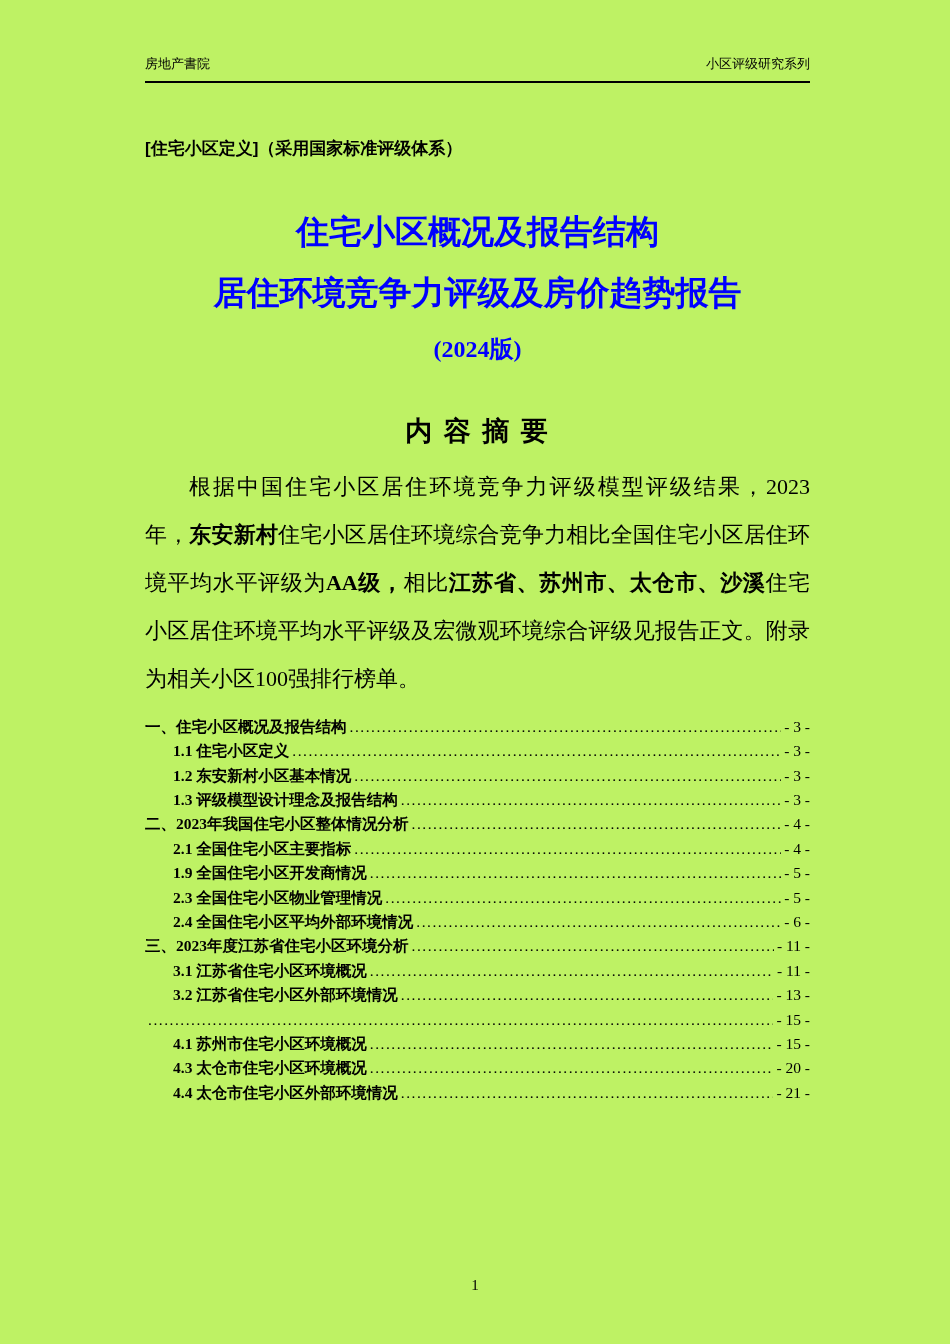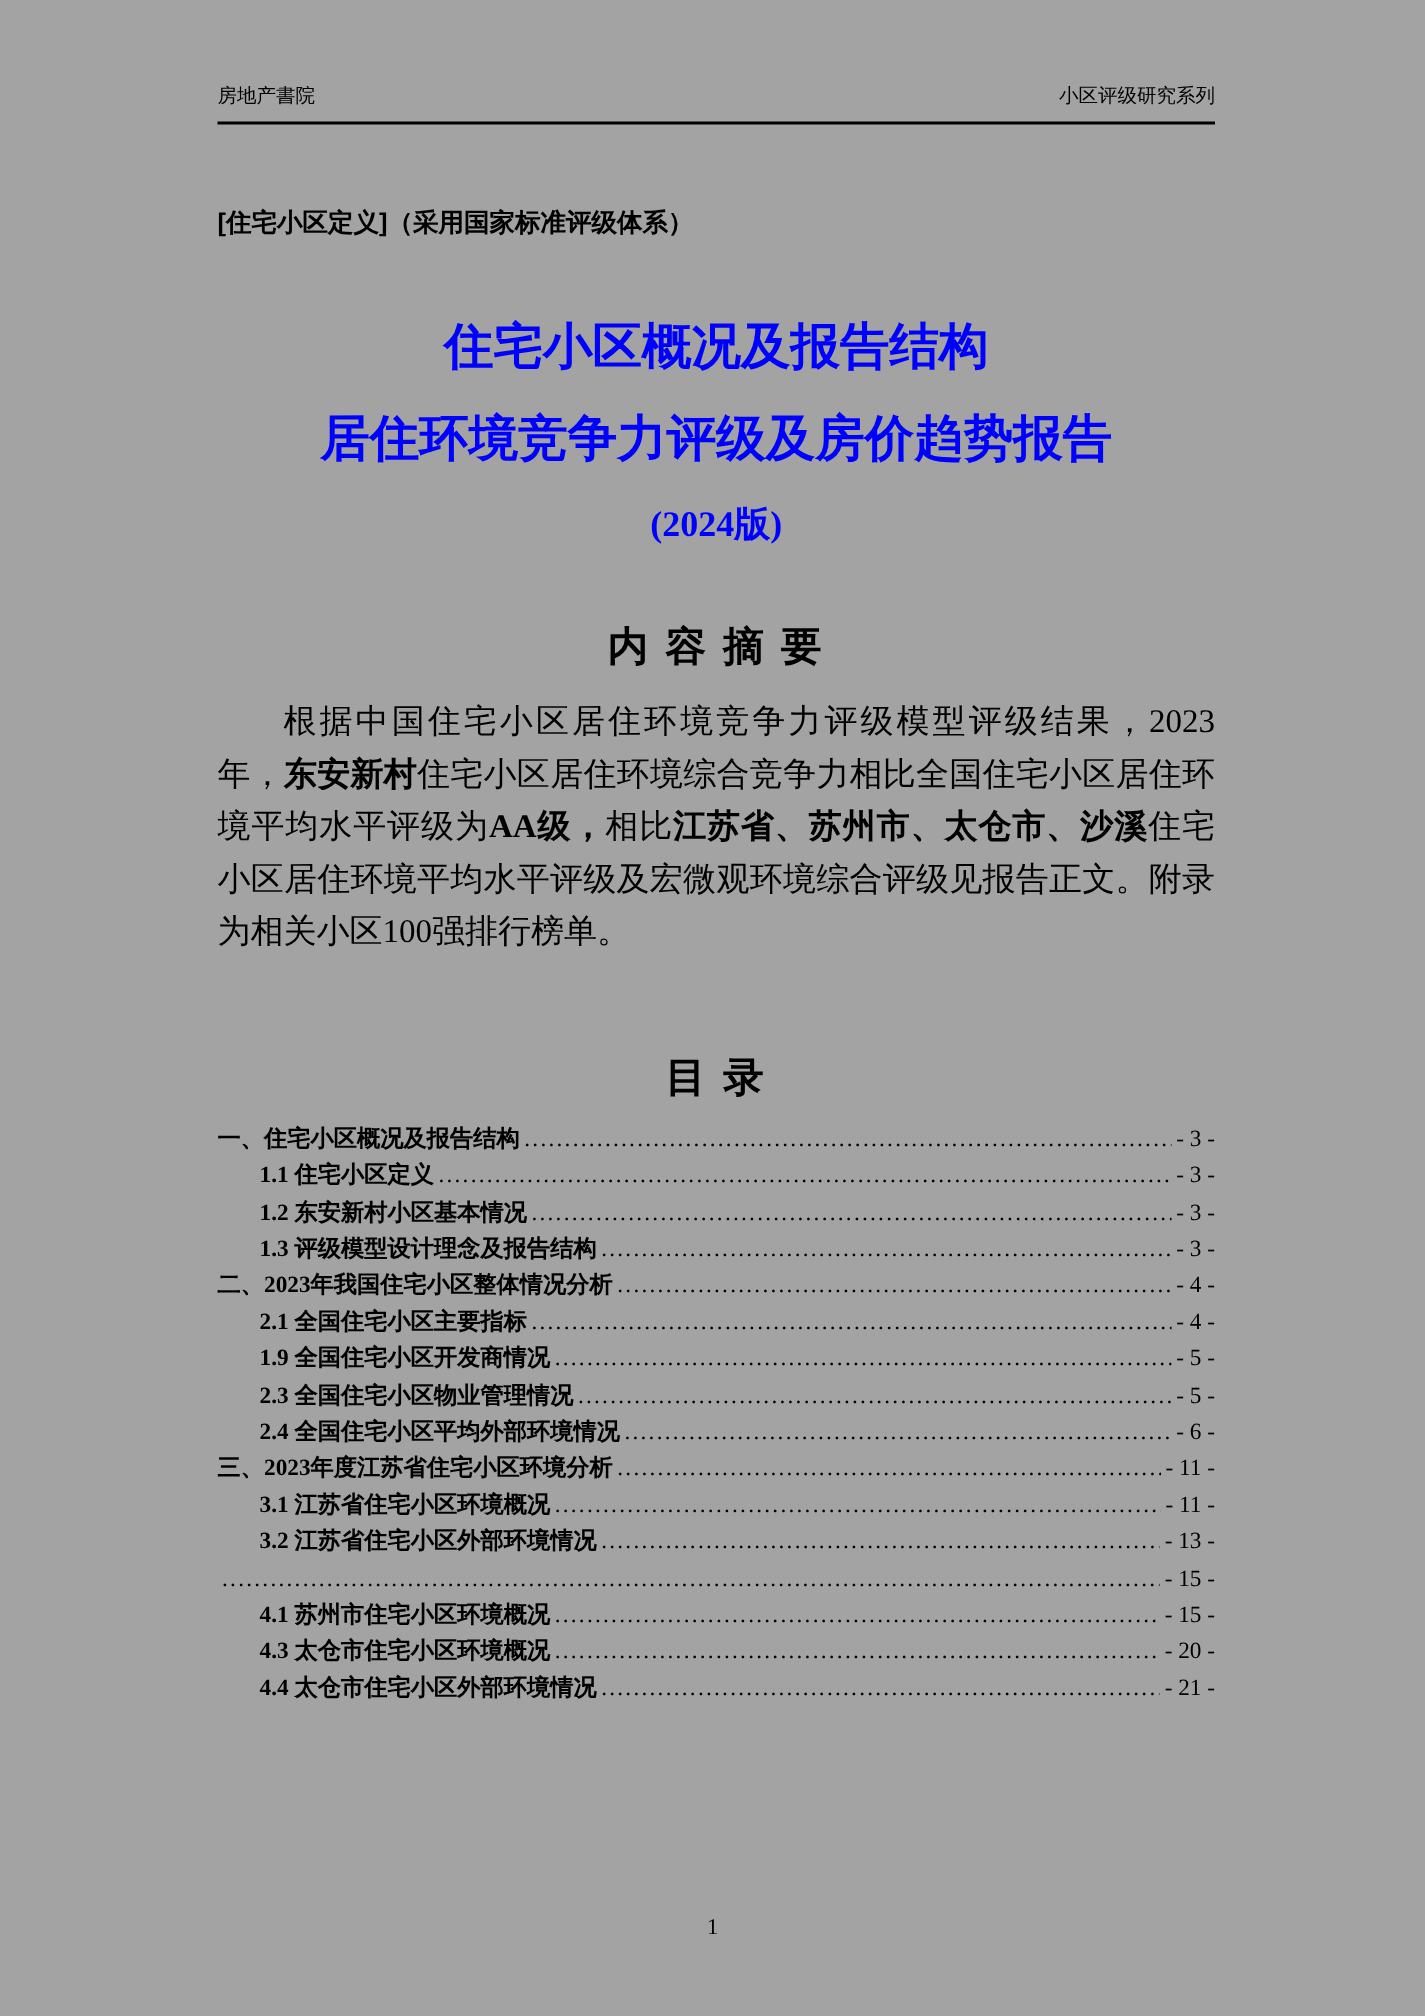--- a/index.html
+++ b/index.html
@@ -1,18 +1,18 @@
 <!DOCTYPE html>
 <html><head>
 <meta charset="utf-8">
 <style>
   * { box-sizing: border-box; }
   html, body { margin: 0; padding: 0; background: #ffffff; }
   .page {
-    width: 950px; height: 1344px; margin: 0 auto; background: #a3a3a3;
+    width: 950px; height: 1344px; margin: 0 auto; background: #bef264;
     padding: 56px 140px 0 145px;
     font-family: "Liberation Serif", "DejaVu Serif", serif;
     color: #000; position: relative; overflow: hidden;
   }
   .doc-header {
     display: flex; justify-content: space-between; align-items: flex-end;
     font-size: 13px; line-height: 1.25; padding-bottom: 9px;
     border-bottom: 2px solid #000;
   }
   .tagline {
@@ -21,21 +21,21 @@
   }
   .title-block { margin-top: 52px; text-align: center; }
   .title { font-size: 33px; font-weight: bold; line-height: 1.25; margin: 0 0 19px; }
   .edition { font-size: 24px; font-weight: bold; margin-top: 6px; }
   .section-heading {
     font-size: 27px; font-weight: bold; text-align: center;
     font-family: "Liberation Sans", "DejaVu Sans", sans-serif;
     margin: 48px 0 0; letter-spacing: 2px;
   }
   .summary {
-    font-size: 22px; line-height: 35px; text-align: justify;
+    font-size: 22px; line-height: 48px; text-align: justify;
     text-indent: 2em; margin: 14px 0 0;
   }
   .summary .b { font-weight: bold; }
   .toc-heading { margin-top: 62px; }
   .toc { margin-top: 12px; font-size: 15.5px; }
   .toc-row { display: flex; align-items: baseline; line-height: 24.4px; }
   .toc-row[data-level="2"] { padding-left: 28px; }
   .toc-label { white-space: nowrap; font-weight: bold; }
   .toc-dots { flex: 1 1 auto; overflow: hidden; white-space: nowrap; margin: 0 3px; font-weight: normal; }
   .toc-dots::after {
@@ -60,21 +60,20 @@
   <div class="title-block">
     <div class="title" style="color: rgb(0, 0, 255);">住宅小区概况及报告结构</div>
     <div class="title" style="color: rgb(0, 0, 255);">居住环境竞争力评级及房价趋势报告</div>
     <div class="edition" style="color: rgb(0, 0, 255); font-family: Liberation Serif, serif;">(2024版)</div>
   </div>
 
   <h2 class="section-heading">内 容 摘 要</h2>
 
   <p class="summary"><span>根据中国住宅小区居住环境竞争力评级模型评级结果，2023 年，</span><span class="b">东安新村</span><span>住宅小区居住环境综合竞争力相比全国住宅小区居住环境平均水平评级为</span><span class="b">AA级，</span><span>相比</span><span class="b">江苏省、苏州市、太仓市、沙溪</span><span>住宅小区居住环境平均水平评级及宏微观环境综合评级见报告正文。附录为相关小区100强排行榜单。</span></p>
 
-  <h2 class="section-heading toc-heading">目 录</h2>
 
   <nav class="toc">
       <div class="toc-row" data-level="1">
       <span class="toc-label">一、住宅小区概况及报告结构</span>
       <span class="toc-dots"></span>
       <span class="toc-page">- 3 -</span>
     </div>
       <div class="toc-row" data-level="2">
       <span class="toc-label">1.1 住宅小区定义</span>
       <span class="toc-dots"></span>

